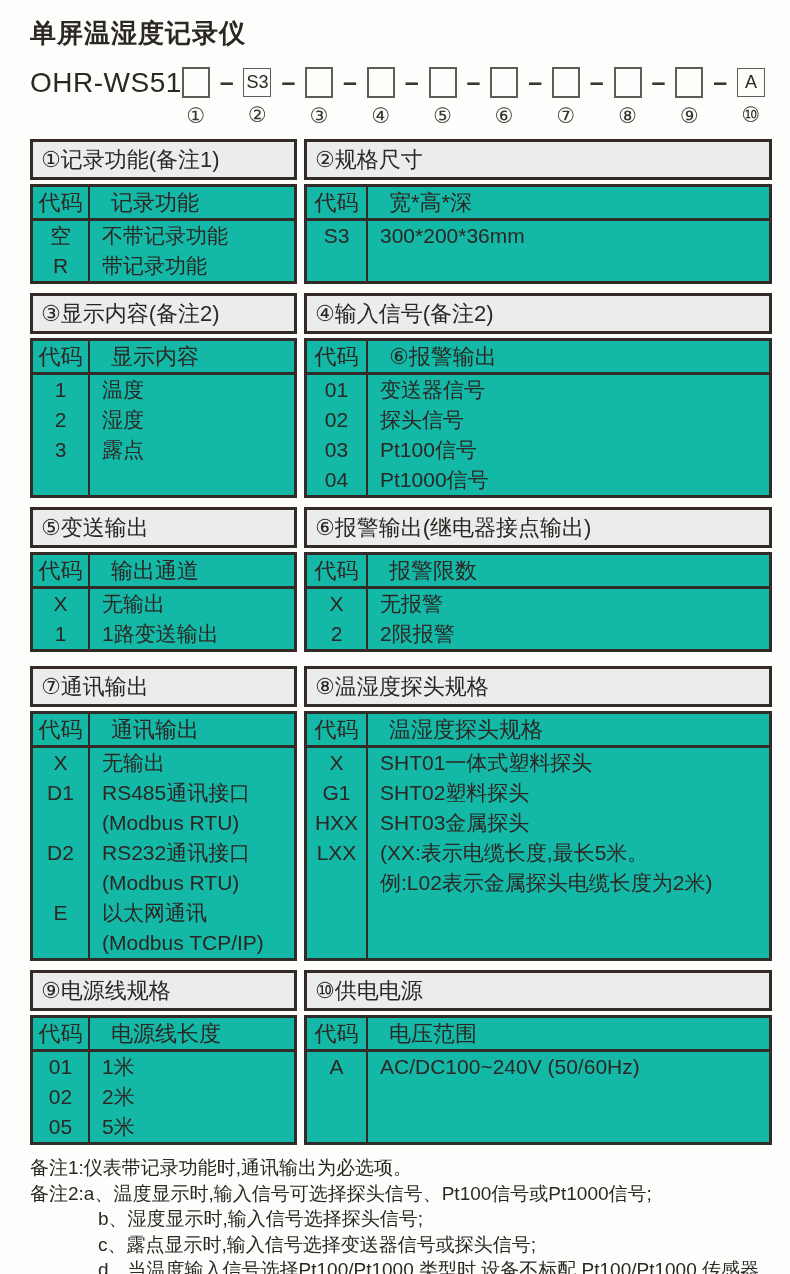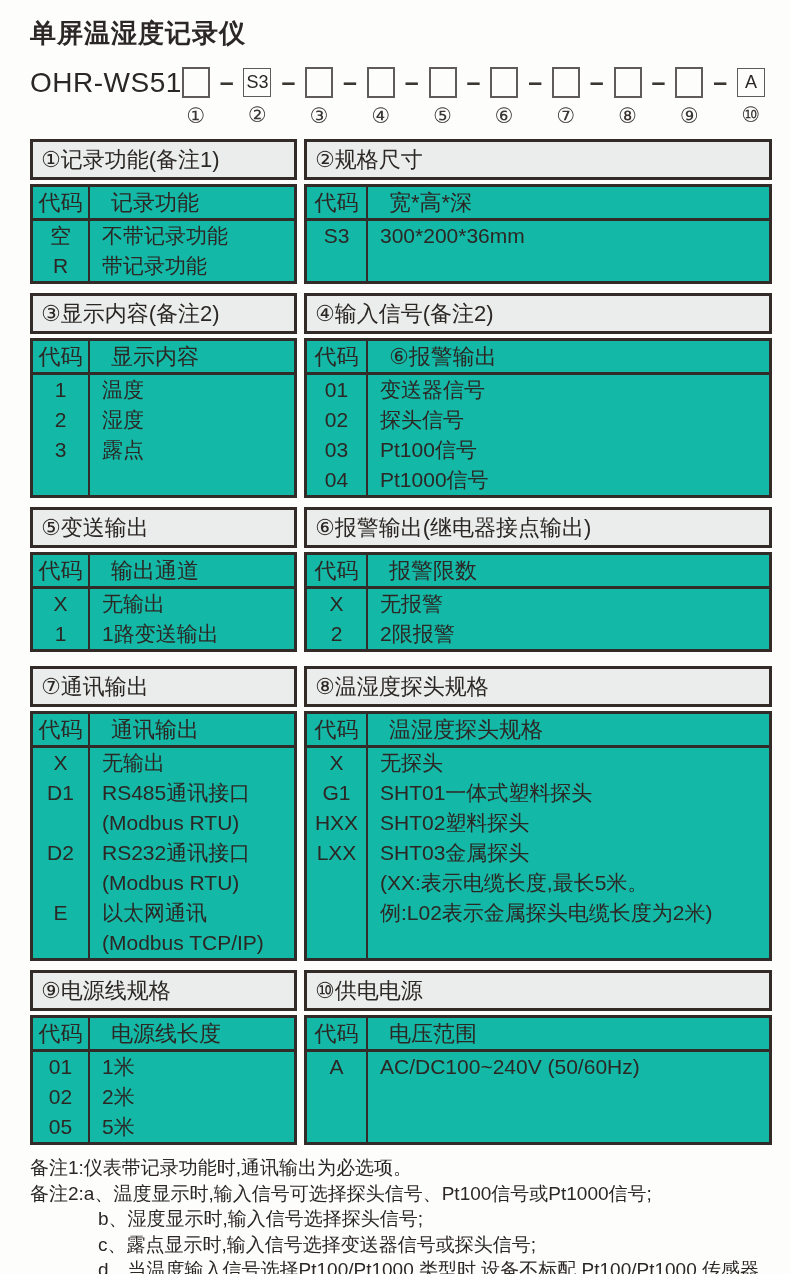--- a/index.html
+++ b/index.html
@@ -268,21 +268,20 @@
             <div class="hdr code-hdr">代码</div>
             <div class="cell code-cell">X</div>
             <div class="cell code-cell">G1</div>
             <div class="cell code-cell">HXX</div>
             <div class="cell code-cell">LXX</div>
             <div class="cell code-cell"></div>
             <div class="cell code-cell"></div>
           </div>
           <div class="col-desc">
             <div class="hdr desc-hdr">温湿度探头规格</div>
-            <div class="cell desc-cell">无探头</div>
             <div class="cell desc-cell">SHT01一体式塑料探头</div>
             <div class="cell desc-cell">SHT02塑料探头</div>
             <div class="cell desc-cell">SHT03金属探头</div>
             <div class="cell desc-cell">(XX:表示电缆长度,最长5米。</div>
             <div class="cell desc-cell">例:L02表示金属探头电缆长度为2米)</div>
           </div>
         </div>
       </div>
     </div>
 

